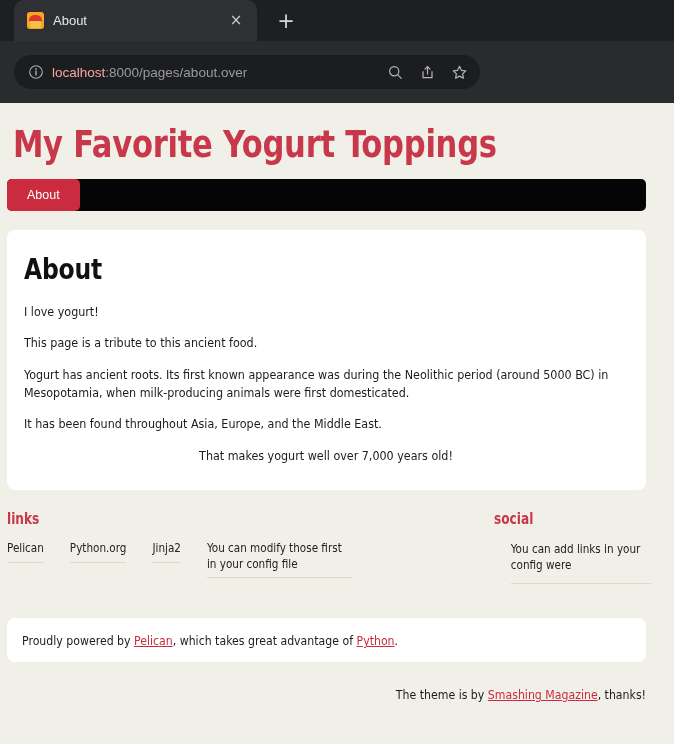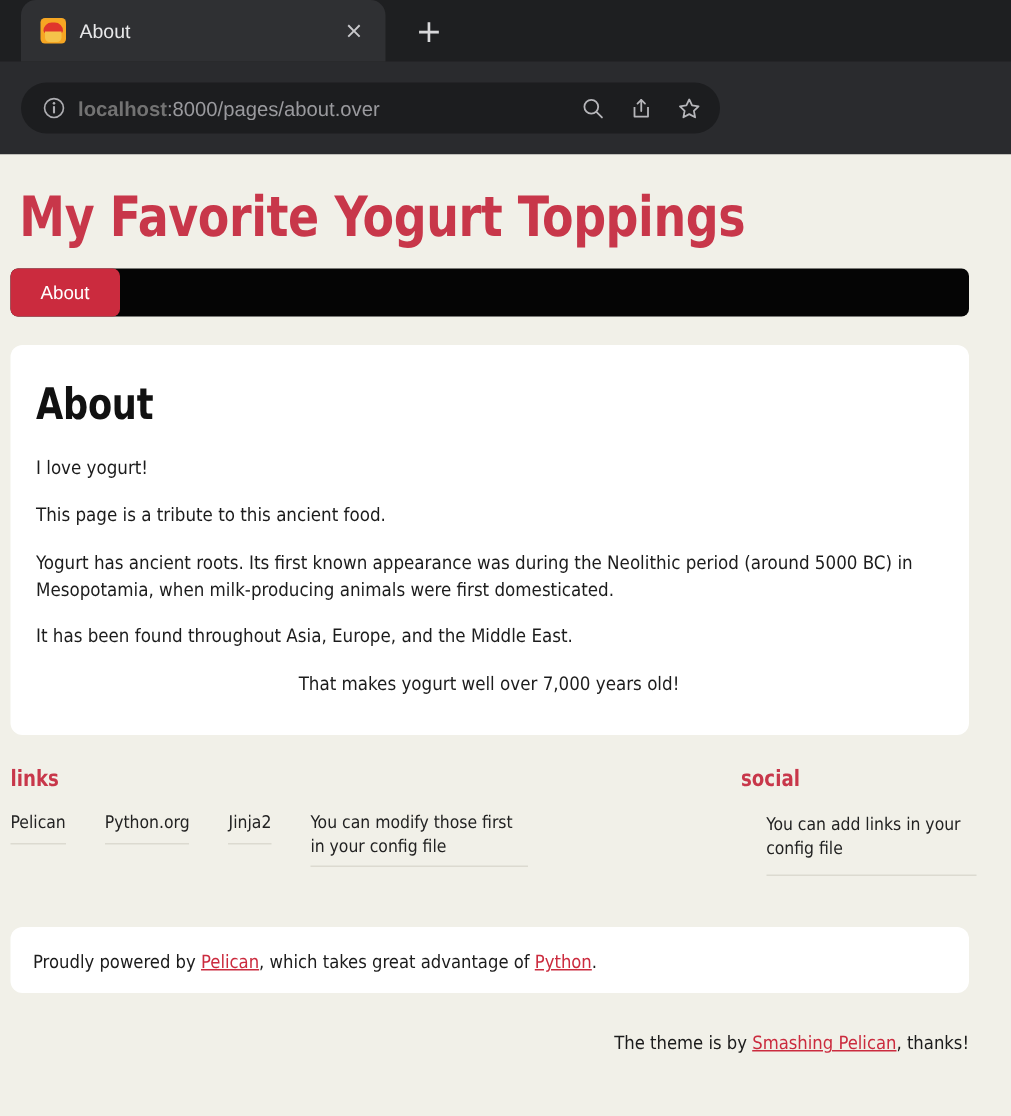--- a/index.html
+++ b/index.html
@@ -124,22 +124,22 @@
 
   .url-text {
     flex: 1;
     font-size: 13.5px;
     color: #9a9a9e;
     white-space: nowrap;
     overflow: hidden;
     font-family: "Liberation Sans", sans-serif;
   }
   .url-host {
-    color: #737373;
-    font-weight: bold;
+    color: #fca5a5;
+    font-weight: normal;
   }
 
   .url-actions { display: flex; align-items: center; gap: 2px; }
   .url-btn {
     width: 30px; height: 28px;
     display: flex; align-items: center; justify-content: center;
     border-radius: 6px;
   }
   .url-btn svg { display: block; }
 
@@ -368,25 +368,25 @@
         <div class="link-item">Pelican</div>
         <div class="link-item">Python.org</div>
         <div class="link-item">Jinja2</div>
         <div class="link-item wide">You can modify those first in your config file</div>
       </div>
     </div>
 
     <div class="widget-social">
       <div class="widget-title">social</div>
       <div class="social-list">
-        <div class="social-item">You can add links in your config file</div>
+        <div class="social-item">You can add links in your config were</div>
       </div>
     </div>
 
   </div>
 
   <div class="footer-card">
     <div class="footer-text"><span>Proudly powered by </span><a class="link" href="#">Pelican</a><span>, which takes great advantage of </span><a class="link" href="#">Python</a><span>.</span></div>
   </div>
 
-  <div class="theme-credit"><span>The theme is by </span><a class="link" href="#">Smashing Pelican</a><span>, thanks!</span></div>
+  <div class="theme-credit"><span>The theme is by </span><a class="link" href="#">Smashing Magazine</a><span>, thanks!</span></div>
 
 </div>
 
 </body></html>

